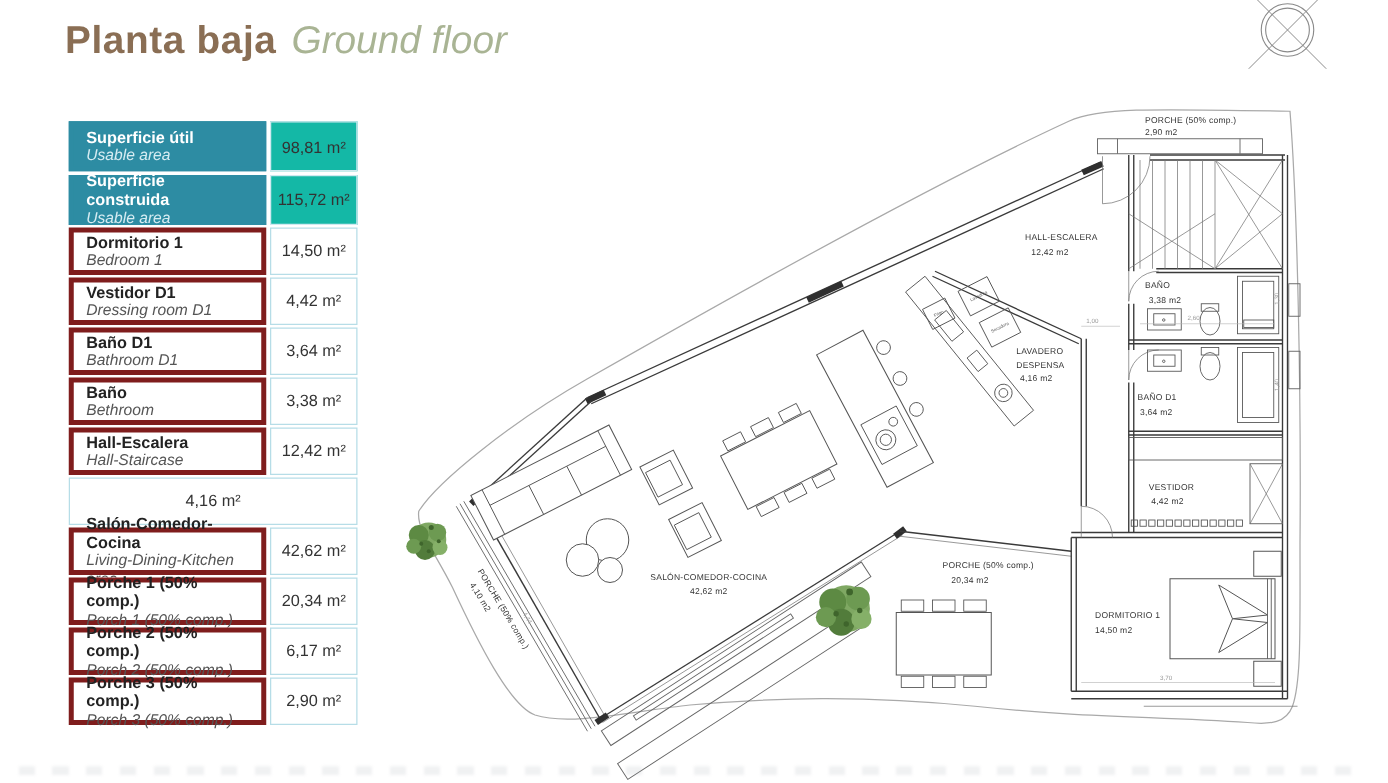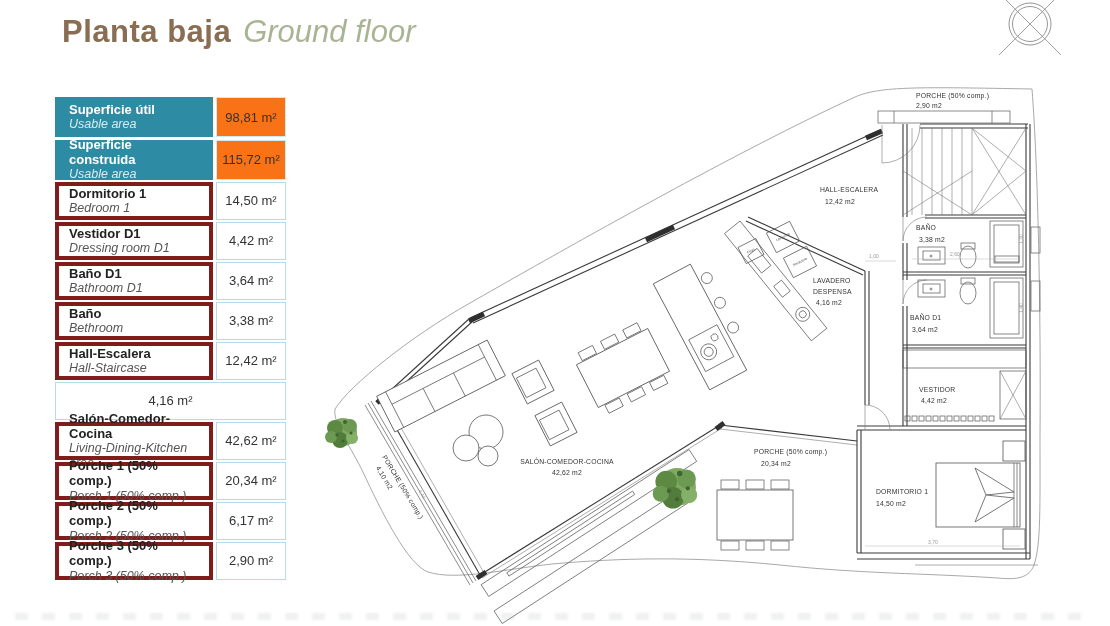--- a/index.html
+++ b/index.html
@@ -1,33 +1,33 @@
 <!DOCTYPE html>
 <html><head>
 <meta charset="utf-8">
 <style>
   html,body{margin:0;padding:0;background:#fff;}
   .page{position:relative;width:1110px;height:626px;background:#fff;overflow:hidden;
         font-family:"Liberation Sans",sans-serif;}
   
-  .title{position:absolute;left:62px;top:14px;font-size:31px;white-space:nowrap;}
+  .title{position:absolute;left:52px;top:14px;font-size:31px;white-space:nowrap;}
   .t-es{color:#8a6e54;font-weight:700;letter-spacing:.5px;}
   .t-en{color:#a9b494;font-style:italic;font-weight:500;margin-left:12px;}
   
   .legend{position:absolute;left:55px;top:97px;width:231px;display:flex;flex-direction:column;gap:2.5px;}
   .lrow{display:flex;gap:3px;height:37.5px;}
   .lrow.summary{height:40px;}
   .lcell{flex:0 0 158px;box-sizing:border-box;background:#fff;border:4px solid #7f1d1d;
          padding:2px 10px;display:flex;flex-direction:column;justify-content:center;}
   .lval{flex:1;box-sizing:border-box;background:#fff;border:1px solid #b6dde7;display:flex;
         align-items:center;justify-content:center;font-size:13px;color:#333;}
   .summary .lcell{background:#2d8ca3;border-color:#2d8ca3;}
   .summary .es{color:#fff;}
   .summary .en{color:#d6ecf2;}
-  .summary .lval{background:#f97316;border-color:#cfe9f0;color:#333;}
+  .summary .lval{background:#14b8a6;border-color:#cfe9f0;color:#333;}
   .es{font-weight:bold;font-size:13px;color:#222;line-height:1.18;}
   .en{font-style:italic;font-size:12.5px;color:#555;line-height:1.18;}
   
   .plan{position:absolute;left:320px;top:75px;}
   .compass{position:absolute;left:985px;top:-14px;}
   .w{stroke:#3a3a3a;stroke-width:1.1;fill:none;}
   .t{stroke:#777;stroke-width:.6;fill:none;}
   .t2{stroke:#666;stroke-width:.75;fill:none;}
   .f{stroke:#555;stroke-width:.8;fill:#fff;}
   .fx{stroke:#555;stroke-width:.7;fill:none;}

